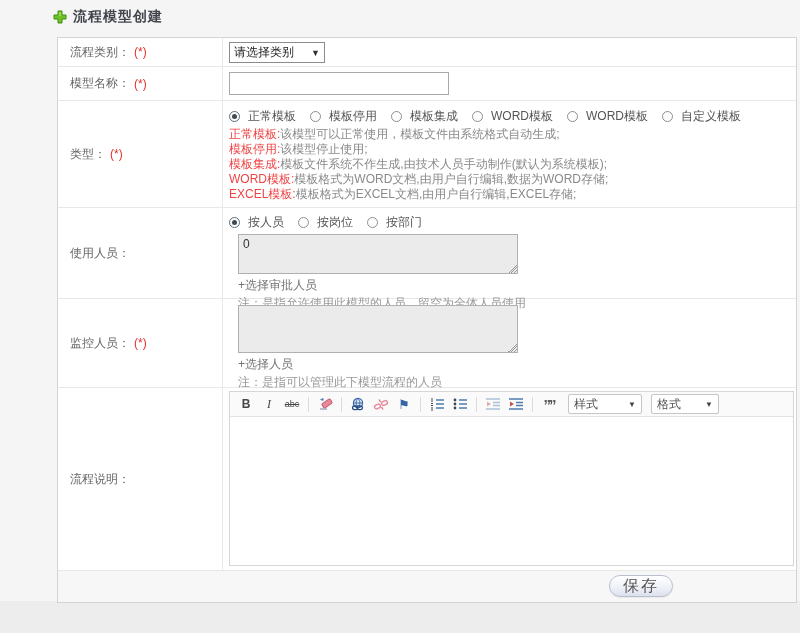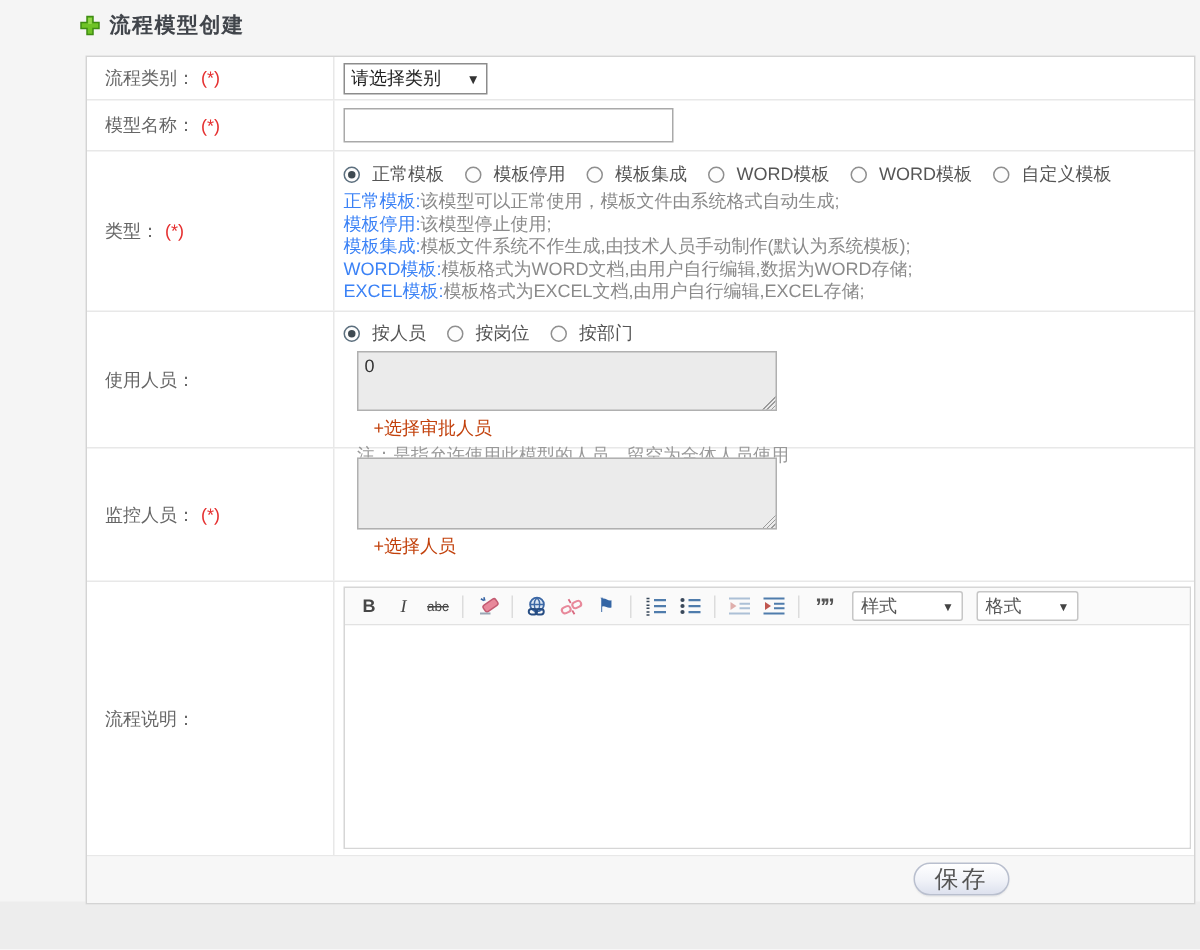--- a/index.html
+++ b/index.html
@@ -62,41 +62,41 @@
   }
   .radio.checked { border-color:#5c6f7e; }
   .radio.checked::after {
     content:""; position:absolute; left:2px; top:2px; width:5px; height:5px;
     border-radius:50%; background:#3f4a52;
   }
 
   
   .type-radios { margin:7px 0 2px 6px; }
   .type-desc { margin-left:6px; line-height:15px; white-space:nowrap; }
-  .type-desc .term { color:#3b82f6; }
+  .type-desc .term { color:#ef4444; }
   .type-desc .expl { color:#8a8a8a; }
 
   
   .users-radios { margin:6px 0 0 6px; }
   .ta-wrap { position:relative; margin:3px 0 0 15px; width:280px; }
   .gray-textarea {
     width:280px; height:40px; resize:none; display:block;
     background:#ebebeb; border:1px solid #b0b0b0;
     font-family:inherit; font-size:12px; color:#333; padding:2px 4px;
     overflow:hidden;
   }
   .ta-monitor { height:48px; }
   .resize-handle {
     position:absolute; right:1px; bottom:1px; width:9px; height:9px;
     background:
       linear-gradient(135deg, transparent 50%, #9a9a9a 50%, #9a9a9a 56%, transparent 56%,
         transparent 66%, #9a9a9a 66%, #9a9a9a 72%, transparent 72%,
         transparent 82%, #9a9a9a 82%, #9a9a9a 88%, transparent 88%);
   }
-  .pick-link { display:inline-block; margin:3px 0 0 26px; color:#c2410c; text-decoration:none; }
+  .pick-link { display:inline-block; margin:3px 0 0 15px; color:#737373; text-decoration:none; }
   .row-note { margin:1px 0 0 15px; color:#999; }
 
   
   .editor {
     position:absolute; left:6px; top:3px; right:2px; bottom:4px;
     border:1px solid #d6d6d6; background:#fff;
   }
   .editor-toolbar {
     height:25px; background:#fafafa; border-bottom:1px solid #e2e2e2;
     display:flex; align-items:center; padding:0 6px; gap:3px;
@@ -253,20 +253,21 @@
     <div class="fl">
       <span>监控人员：</span>
       <span class="req">(*)</span>
     </div>
     <div class="fc">
       <div class="ta-wrap" style="margin-top:6px;">
         <textarea class="gray-textarea ta-monitor" style=""></textarea>
         <span class="resize-handle"></span>
       </div>
       <a class="pick-link" href="#">+选择人员</a>
+      <div class="row-note">注：是指可以管理此下模型流程的人员</div>
     </div>
   </div>
 
   <div class="frow r-desc">
     <div class="fl">
       <span>流程说明：</span>
     </div>
     <div class="fc">
       <div class="editor">
         <div class="editor-toolbar">

